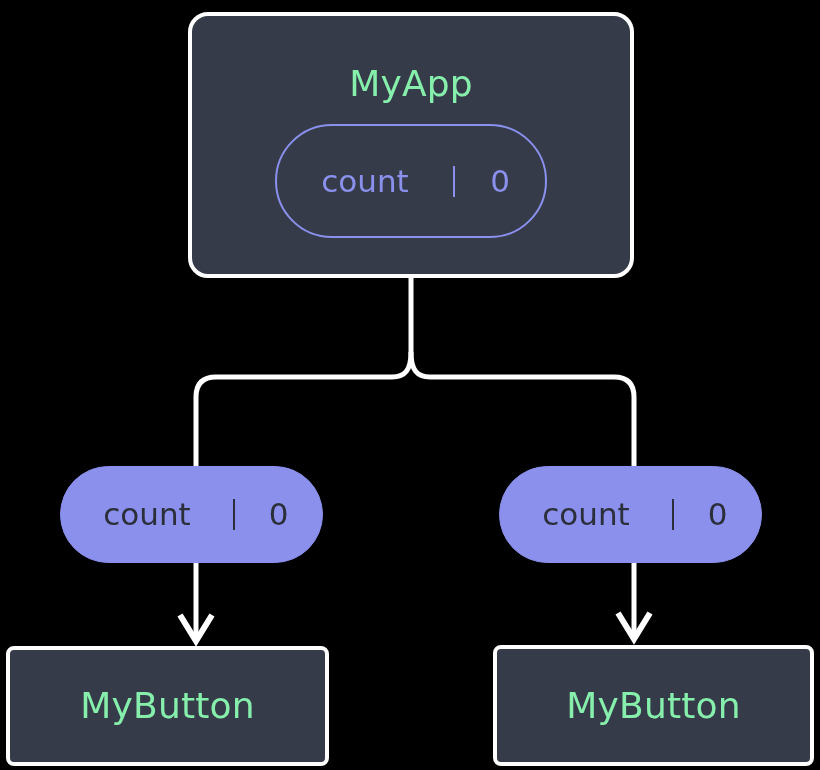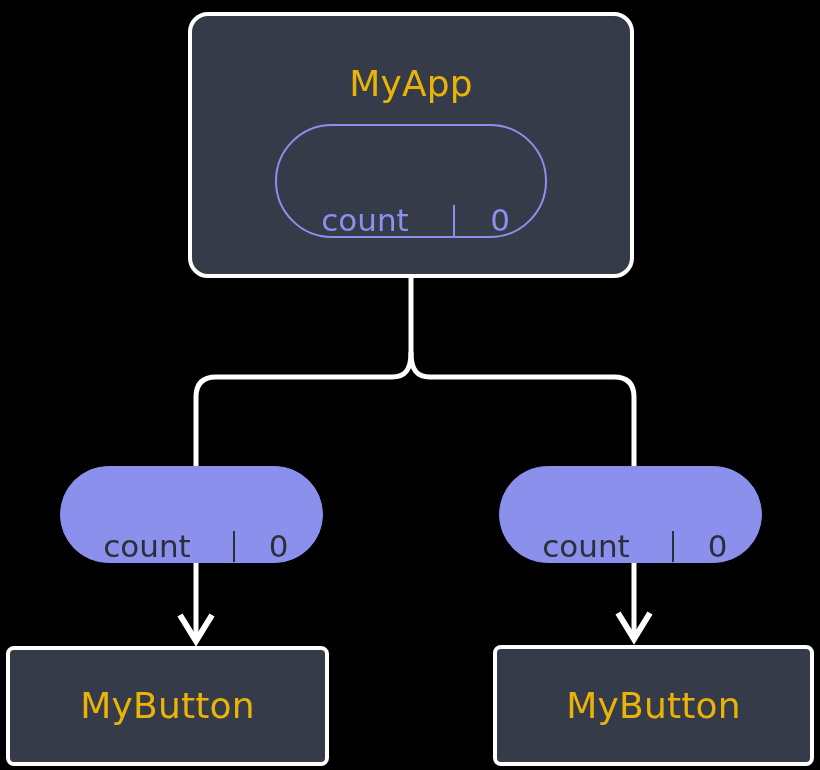--- a/index.html
+++ b/index.html
@@ -21,21 +21,21 @@
     position: absolute;
     box-sizing: border-box;
     background: #353b49;
     border: 4px solid #ffffff;
     border-radius: 8px;
     display: flex;
     flex-direction: column;
     align-items: center;
   }
   .comp-title {
-    color: #eab308;
+    color: #86efac;
     font-size: 36px;
     font-weight: 400;
     letter-spacing: 0.2px;
     line-height: 1;
     white-space: nowrap;
   }
 
   
   #node-myapp {
     left: 188px;
@@ -66,21 +66,21 @@
   }
   .leaf-box .comp-title {
     margin-top: 0;
   }
 
   
   .pill {
     position: absolute;
     box-sizing: border-box;
     display: flex;
-    align-items: flex-end;
+    align-items: center;
     border-radius: 999px;
     overflow: hidden;
   }
   .pill .pill-key,
   .pill .pill-val {
     display: flex;
     align-items: center;
     justify-content: center;
     font-size: 31px;
     line-height: 1;

